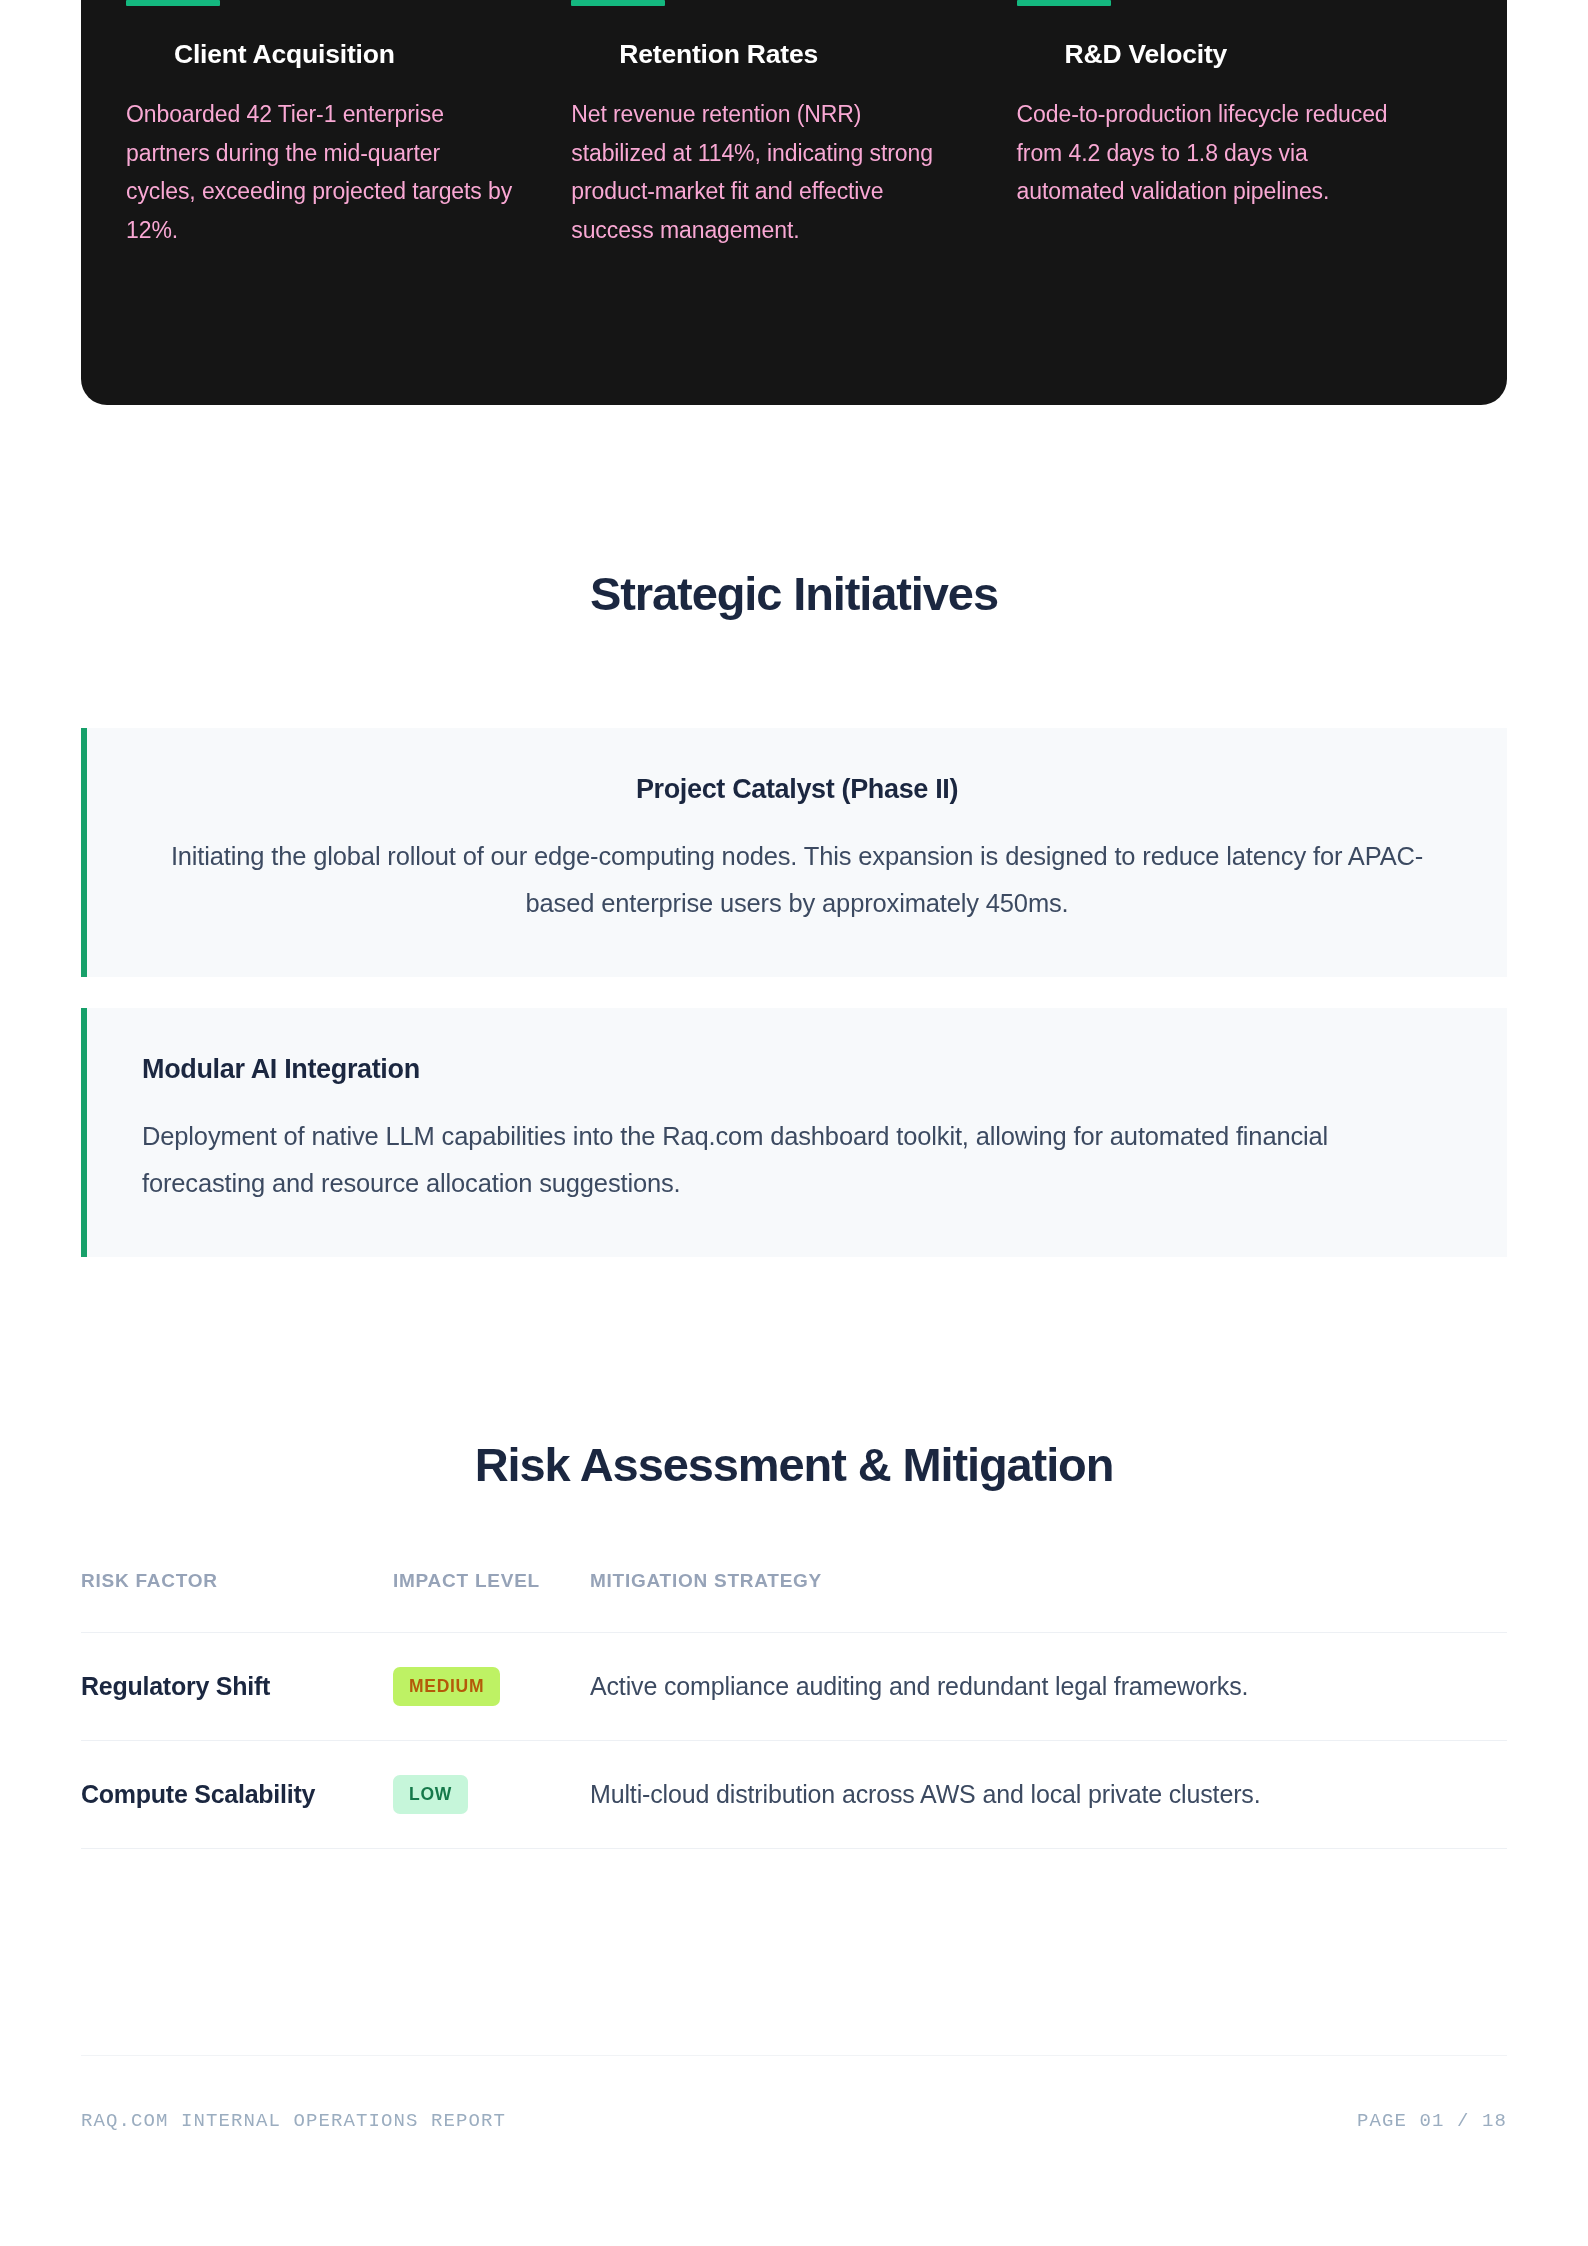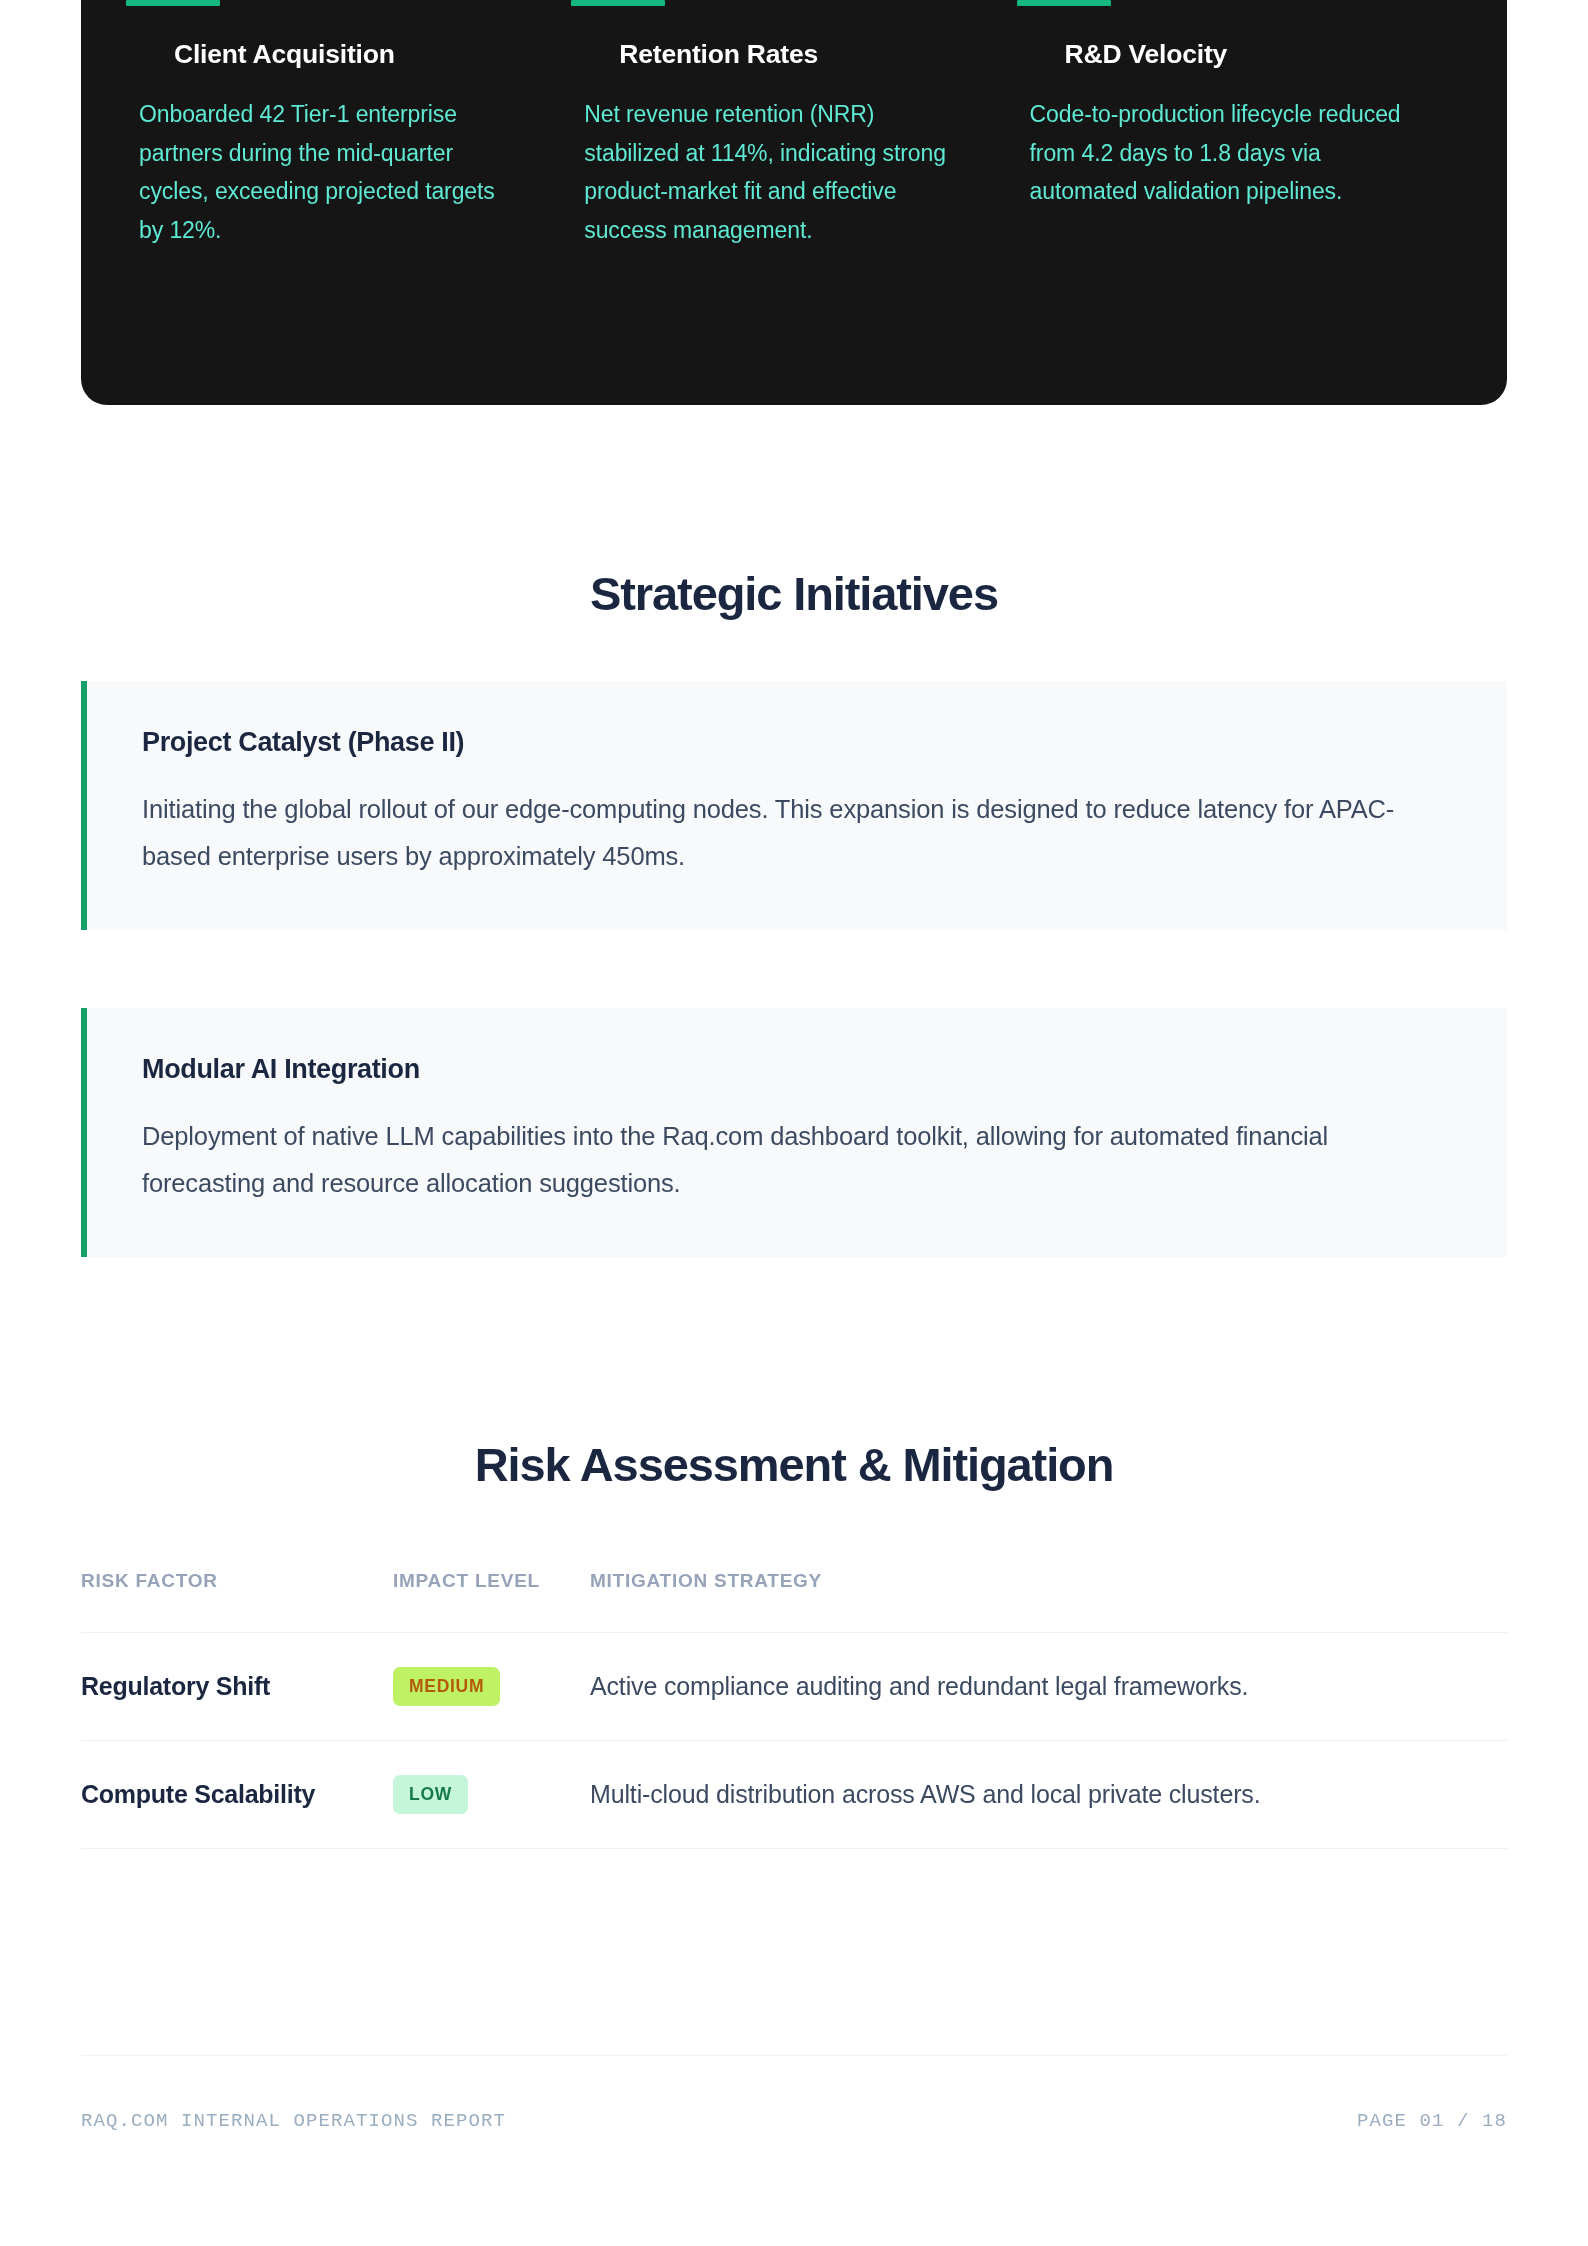--- a/index.html
+++ b/index.html
@@ -51,23 +51,22 @@
     font-weight: bold;
     color: #ffffff;
     letter-spacing: -0.2px;
     margin-bottom: 26px;
     line-height: 1.1;
     margin-left: 48px;
   }
   .hl-body {
     font-size: 23px;
     line-height: 38.5px;
-    color: #5eead4;
+    color: #f9a8d4;
     letter-spacing: -0.1px;
-    margin-left: 13px;
   }
 
   
   .section-head {
     position: absolute;
     left: 81px;
     display: flex;
     align-items: center;
     width: 1426px;
     flex-direction: column;
@@ -213,21 +212,21 @@
     </div>
 
   </div>
 </div>
 
 <div class="section-head" style="top:566px;">
   <h2>Strategic Initiatives</h2>
   <div class="section-rule"></div>
 </div>
 
-<div class="init-card" style="top:681px;">
+<div class="init-card" style="top:728px;text-align:center;">
   <p class="init-title">Project Catalyst (Phase II)</p>
   <p class="init-body">Initiating the global rollout of our edge-computing nodes. This expansion is designed to reduce latency for APAC-based enterprise users by approximately 450ms.</p>
 </div>
 
 <div class="init-card" style="top:1008px;">
   <p class="init-title">Modular AI Integration</p>
   <p class="init-body">Deployment of native LLM capabilities into the Raq.com dashboard toolkit, allowing for automated financial forecasting and resource allocation suggestions.</p>
 </div>
 
 <div class="section-head" style="top:1437px;">

